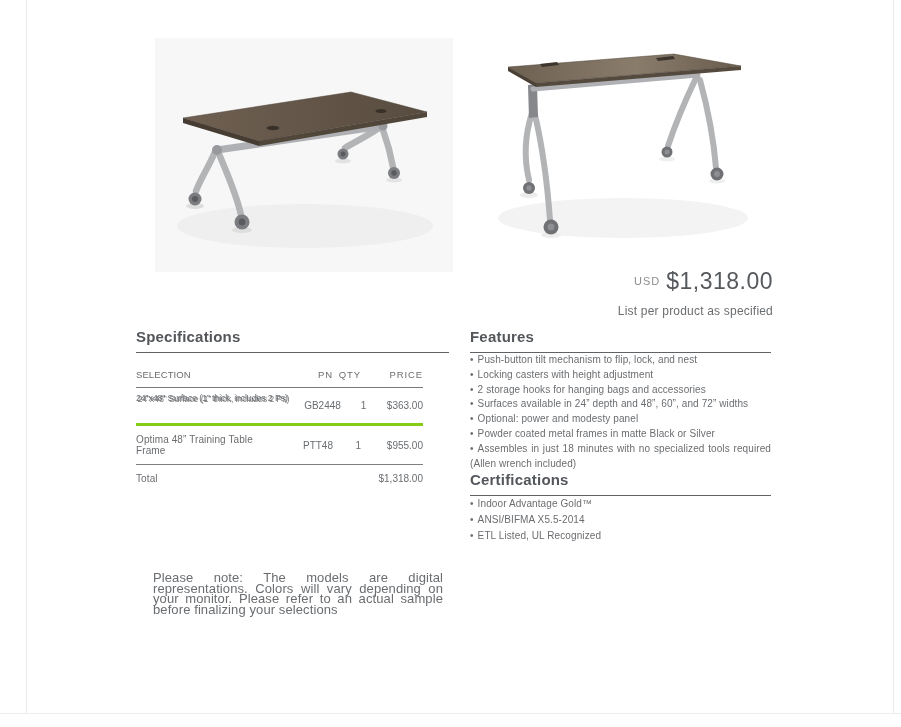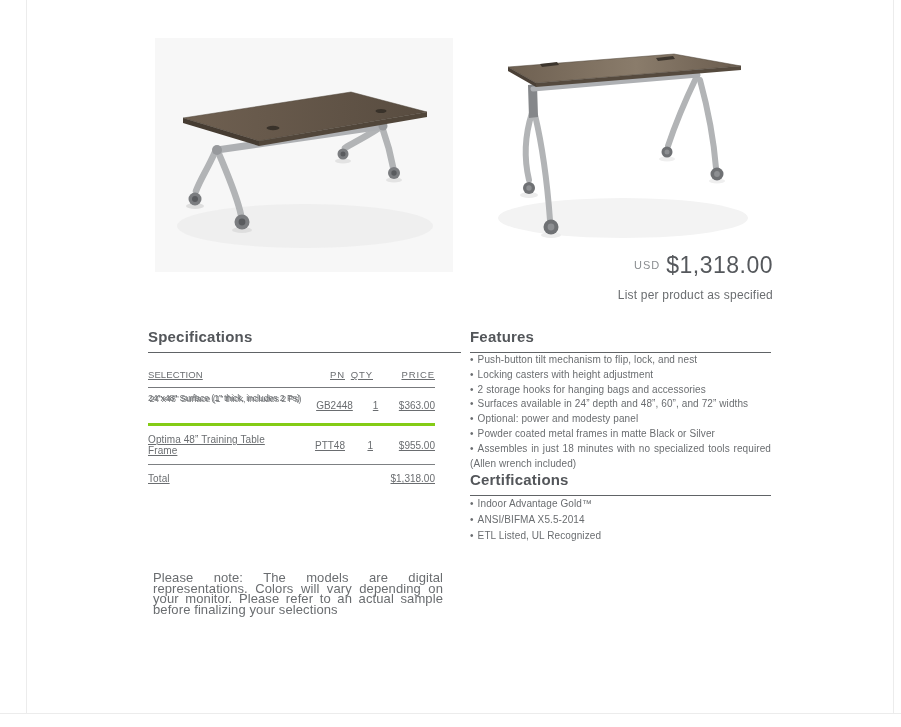--- a/index.html
+++ b/index.html
@@ -12,35 +12,35 @@
   .edge-left{left:26px;top:0;width:1px;height:714px;}
   .edge-right{left:893px;top:0;width:1px;height:714px;}
   .edge-bottom{left:0;top:713px;width:901px;height:1px;}
 
   
   .photo{position:absolute;overflow:hidden;}
   .photo-left{left:155px;top:38px;width:298px;height:234px;background:#f7f7f7;}
   .photo-right{left:478px;top:33px;width:296px;height:232px;background:#ffffff;}
 
   
-  .price-block{position:absolute;left:470px;top:252px;width:303px;text-align:right;}
+  .price-block{position:absolute;left:470px;top:268px;width:303px;text-align:right;}
   .price-line{white-space:nowrap;}
   .currency{font-size:11px;letter-spacing:1px;color:#8a8d90;vertical-align:4px;margin-right:6px;}
   .price{font-size:23px;color:#55585c;letter-spacing:0.5px;font-weight:400;}
   .price-note{font-size:12px;color:#6a6d70;margin-top:9px;letter-spacing:0.2px;}
 
   
   .col{position:absolute;}
-  .spec-col{left:148px;top:328px;width:313px;}
+  .spec-col{left:136px;top:328px;width:313px;}
   .feat-col{left:470px;top:328px;width:301px;}
   h2.sec-title{margin:0;font-size:15px;font-weight:700;color:#53565a;letter-spacing:0.2px;}
   .sec-rule{height:1px;background:#606366;margin-top:7px;}
 
   
-  .spec-table{width:287px;margin-top:16px;font-size:10px;text-decoration:underline;}
+  .spec-table{width:287px;margin-top:16px;font-size:10px;}
   .srow{display:flex;align-items:center;}
   .srow.hdr{padding-bottom:7px;border-bottom:1px solid #77797c;
     font-size:9.5px;letter-spacing:0.9px;color:#6a6d70;}
   .srow.r1{min-height:30px;border-bottom:3px solid #84cc16;padding:2px 0 3px;justify-content:flex-end;}
   .srow.r2{padding:8px 0;border-bottom:1px solid #7d8083;}
   .srow.total{padding-top:8px;gap:24px;}
   .c-sel{flex:1;text-align:left;letter-spacing:0.1px;}
   .c-pn{width:58px;text-align:right;}
   .c-qty{width:28px;text-align:right;}
   .c-price{width:62px;text-align:right;}

